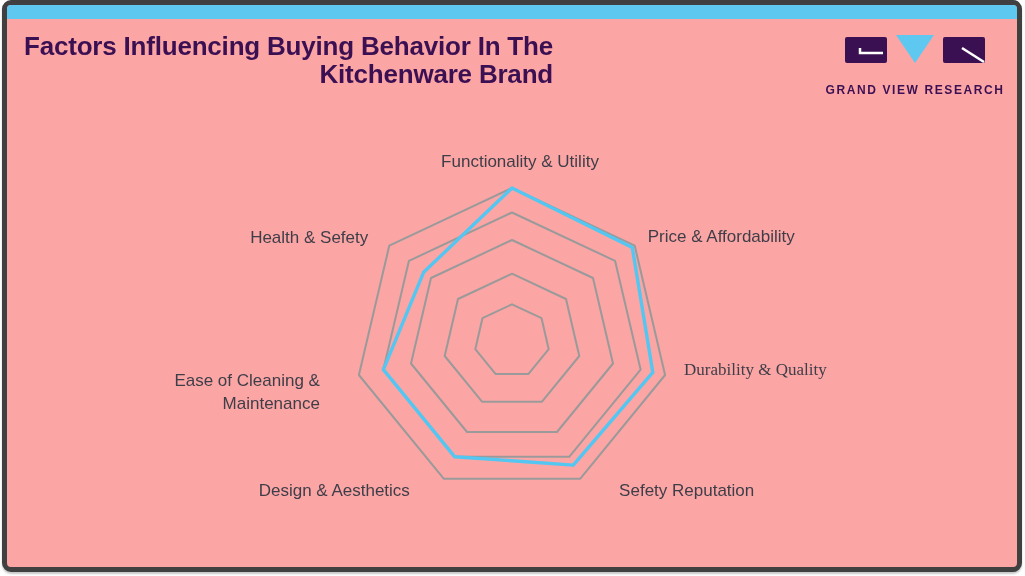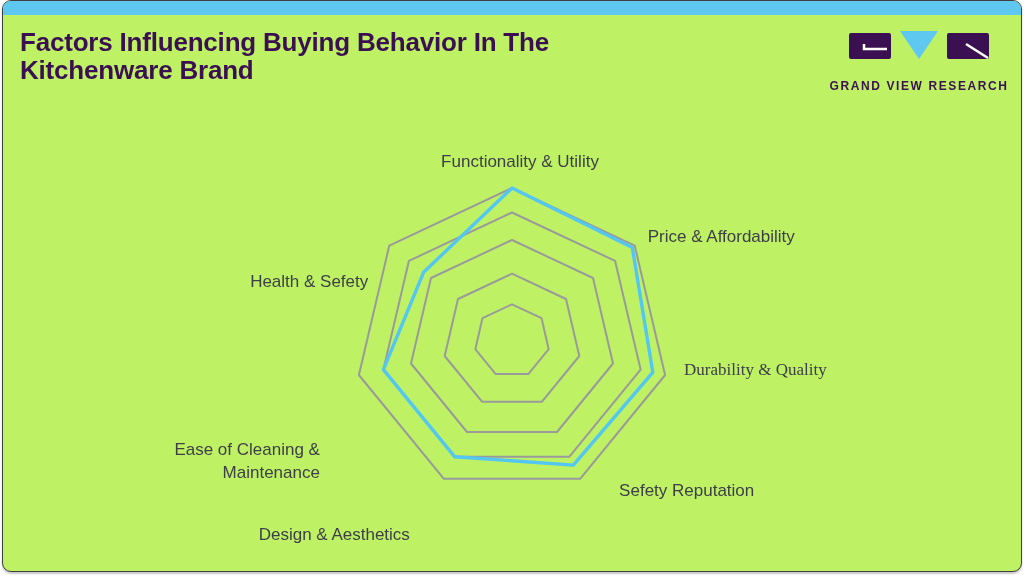--- a/index.html
+++ b/index.html
@@ -3,25 +3,26 @@
 <meta charset="utf-8">
 <style>
   html,body{margin:0;padding:0;}
   body{
     width:1025px;height:576px;position:relative;overflow:hidden;
     background:#ffffff;
     font-family:"Liberation Sans", sans-serif;
   }
   .card{
     position:absolute;left:2px;top:0;right:3px;bottom:4px;
-    background:#bef264;
-    border:1px solid #404040;
+    background:#fca5a5;
+    border:5px solid #404040;
     border-radius:9px;
     box-shadow:0 2px 2px rgba(0,0,0,0.22);
     overflow:hidden;
+    text-align:right;
   }
   .topbar{
     position:absolute;left:0;top:0;right:0;height:14px;
     background:#5EC8F1;
   }
   .page-title{
     position:absolute;left:17px;top:27px;margin:0;
     font-size:26px;font-weight:bold;line-height:28px;
     letter-spacing:-0.2px;
     color:#3B1053;
@@ -48,21 +49,21 @@
     position:absolute;left:0;top:0;width:1025px;height:414px;
   }
   .chart-layer svg{position:absolute;left:0;top:0;}
   .axis-label{
     position:absolute;
     font-size:17px;line-height:23px;color:#3E3E48;
     white-space:nowrap;
   }
   .axis-label.center{transform:translate(-50%,-50%);text-align:center;}
   .axis-label.left{transform:translate(0,-50%);text-align:left;}
-  .axis-label.right{transform:translate(-100%,-50%);text-align:right;margin-top:44px;}
+  .axis-label.right{transform:translate(-100%,-50%);text-align:right;}
 </style>
 </head>
 <body>
 
 <div class="card">
   <div class="topbar"></div>
 
   <h1 class="page-title">
     <div>Factors Influencing Buying Behavior In The</div>
     <div>Kitchenware Brand</div>
@@ -96,16 +97,16 @@
       <polygon points="512.0,212.5 615.1,260.9 640.6,369.6 569.2,456.8 454.8,456.8 383.4,369.6 408.9,260.9" fill="none" stroke="#9A9A9A" stroke-width="2" stroke-linejoin="round"></polygon>
       <polygon points="512.0,188.0 634.7,245.6 665.1,375.0 580.1,478.8 443.9,478.8 358.9,375.0 389.3,245.6" fill="none" stroke="#9A9A9A" stroke-width="2" stroke-linejoin="round"></polygon>
       <polygon points="512.0,188.0 632.3,247.5 652.8,372.3 573.3,465.1 454.8,456.8 383.4,369.6 423.6,272.3" fill="none" stroke="#53C6F2" stroke-width="3.4" stroke-linejoin="round"></polygon>
     </svg>
   <div id="axis-labels">
       <div class="axis-label center" style="left: 520px; top: 161px;">Functionality &amp; Utility</div>
       <div class="axis-label left" style="left: 647.748px; top: 235.606px;">Price &amp; Affordability</div>
       <div class="axis-label left" style="left: 684.064px; top: 369px; font-family: Liberation Serif, serif;">Durability &amp; Quality</div>
       <div class="axis-label left" style="left: 619.12px; top: 489.848px;">Sefety Reputation</div>
       <div class="axis-label right" style="left: 409.88px; top: 489.848px;">Design &amp; Aesthetics</div>
-      <div class="axis-label right" style="left: 319.936px; top: 417px; width: 150px; white-space: normal;">Ease of Cleaning &amp; Maintenance</div>
+      <div class="axis-label right" style="left: 319.936px; top: 392px; width: 150px; white-space: normal;">Ease of Cleaning &amp; Maintenance</div>
       <div class="axis-label right" style="left: 368.252px; top: 236.606px;">Health &amp; Sefety</div>
     </div>
 </div>
 
 </body></html>

